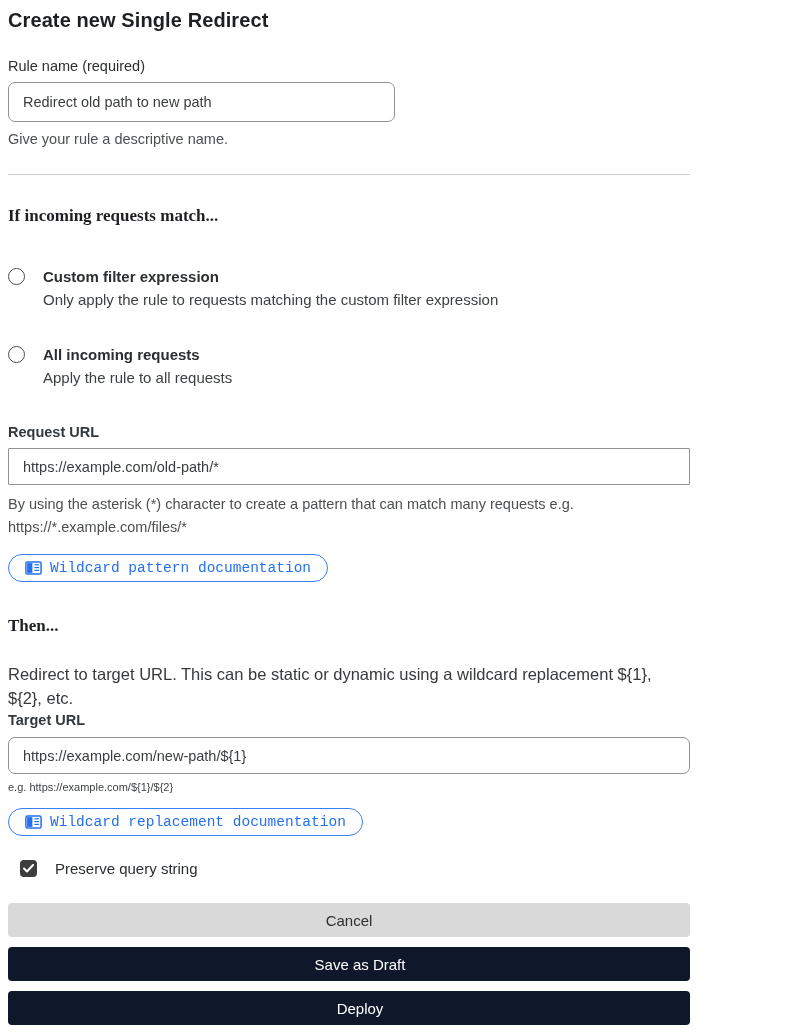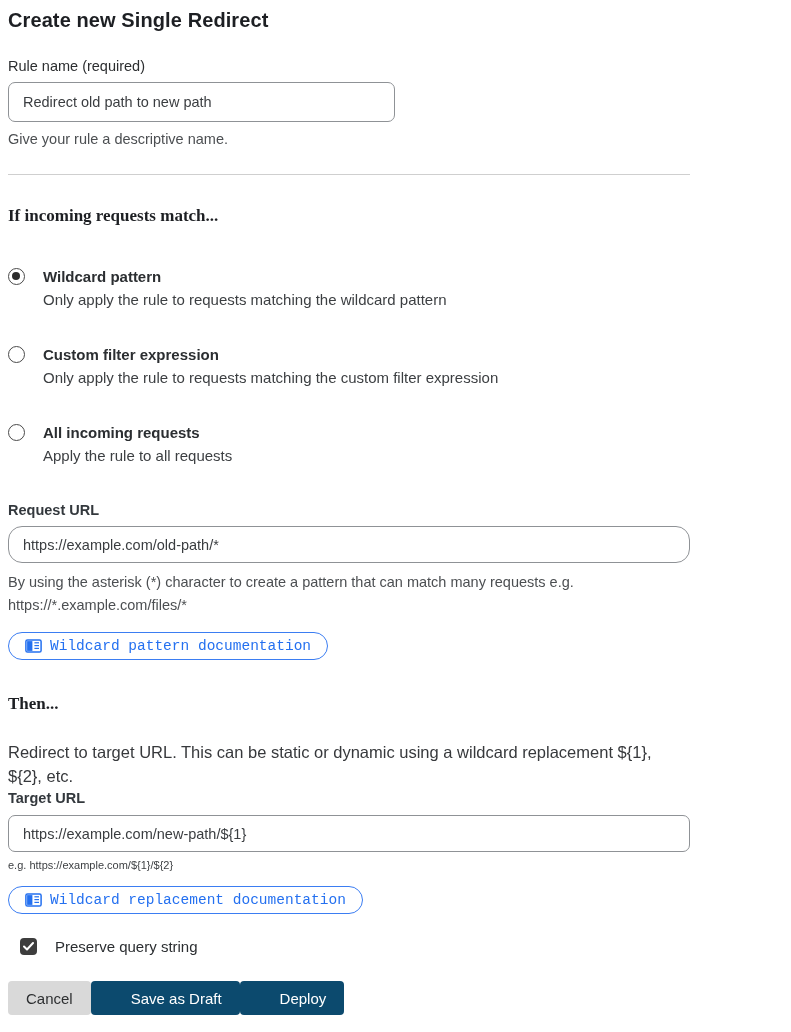--- a/index.html
+++ b/index.html
@@ -81,21 +81,21 @@
     left: 3px; top: 3px;
     width: 8px; height: 8px;
     border-radius: 50%;
     background: #2b2b2b;
   }
   .radio-texts { margin-left: 18px; }
   .radio-label { font-size: 15px; font-weight: 700; color: #2b2e31; line-height: 22px; }
   .radio-desc { font-size: 15px; color: #3c3f42; line-height: 23px; }
 
   .request-url-group { margin-top: 22px; }
-  .request-url-group .text-input { height: 37px; border-radius: 14px; }
+  .request-url-group .text-input { height: 37px; border-radius: 1px; }
   .helper-text.tight { line-height: 23px; margin-top: 8px; }
 
   .doc-pill {
     display: inline-flex;
     align-items: center;
     gap: 8px;
     margin-top: 15px;
     height: 28px;
     padding: 0 16px;
     border: 1.5px solid #3b7df2;
@@ -157,61 +157,56 @@
     border-radius: 4px;
     display: flex;
     align-items: center;
     justify-content: center;
   }
   .checkbox svg { display: block; }
   .checkbox-label { margin-left: 18px; font-size: 15px; color: #2b2e31; }
 
   .footer {
     display: flex;
-    justify-content: flex-start;
+    justify-content: flex-end;
+    gap: 10px;
     margin-top: 26px;
+    flex-direction: column;
   }
   .btn {
     height: 34px;
     border: none;
     border-radius: 4px;
     font-size: 15px;
     font-family: "Liberation Sans", "DejaVu Sans", sans-serif;
     cursor: pointer;
     padding: 0 18px;
   }
   .btn-cancel { background: #d9d9d9; color: #2d2f31; }
-  .btn-primary { background: #0c4a6e; color: #ffffff; padding-left: 40px; }
+  .btn-primary { background: #0f172a; color: #ffffff; padding-left: 40px; }
 </style>
 </head>
 <body>
 
 <div class="container">
 
   <h1 class="page-title">Create new Single Redirect</h1>
 
   <div class="rule-name-group">
     <label class="field-label">Rule name (required)</label>
     <input class="text-input" type="text" value="Redirect old path to new path" style="">
     <div class="helper-text">Give your rule a descriptive name.</div>
   </div>
 
   <hr class="divider">
 
   <h2 class="section-heading">If incoming requests match...</h2>
 
   <div class="radio-group">
 
-    <div class="radio-item selected">
-      <span class="radio-circle"></span>
-      <span class="radio-texts">
-        <div class="radio-label">Wildcard pattern</div>
-        <div class="radio-desc">Only apply the rule to requests matching the wildcard pattern</div>
-      </span>
-    </div>
 
     <div class="radio-item">
       <span class="radio-circle"></span>
       <span class="radio-texts">
         <div class="radio-label">Custom filter expression</div>
         <div class="radio-desc">Only apply the rule to requests matching the custom filter expression</div>
       </span>
     </div>
 
     <div class="radio-item">

